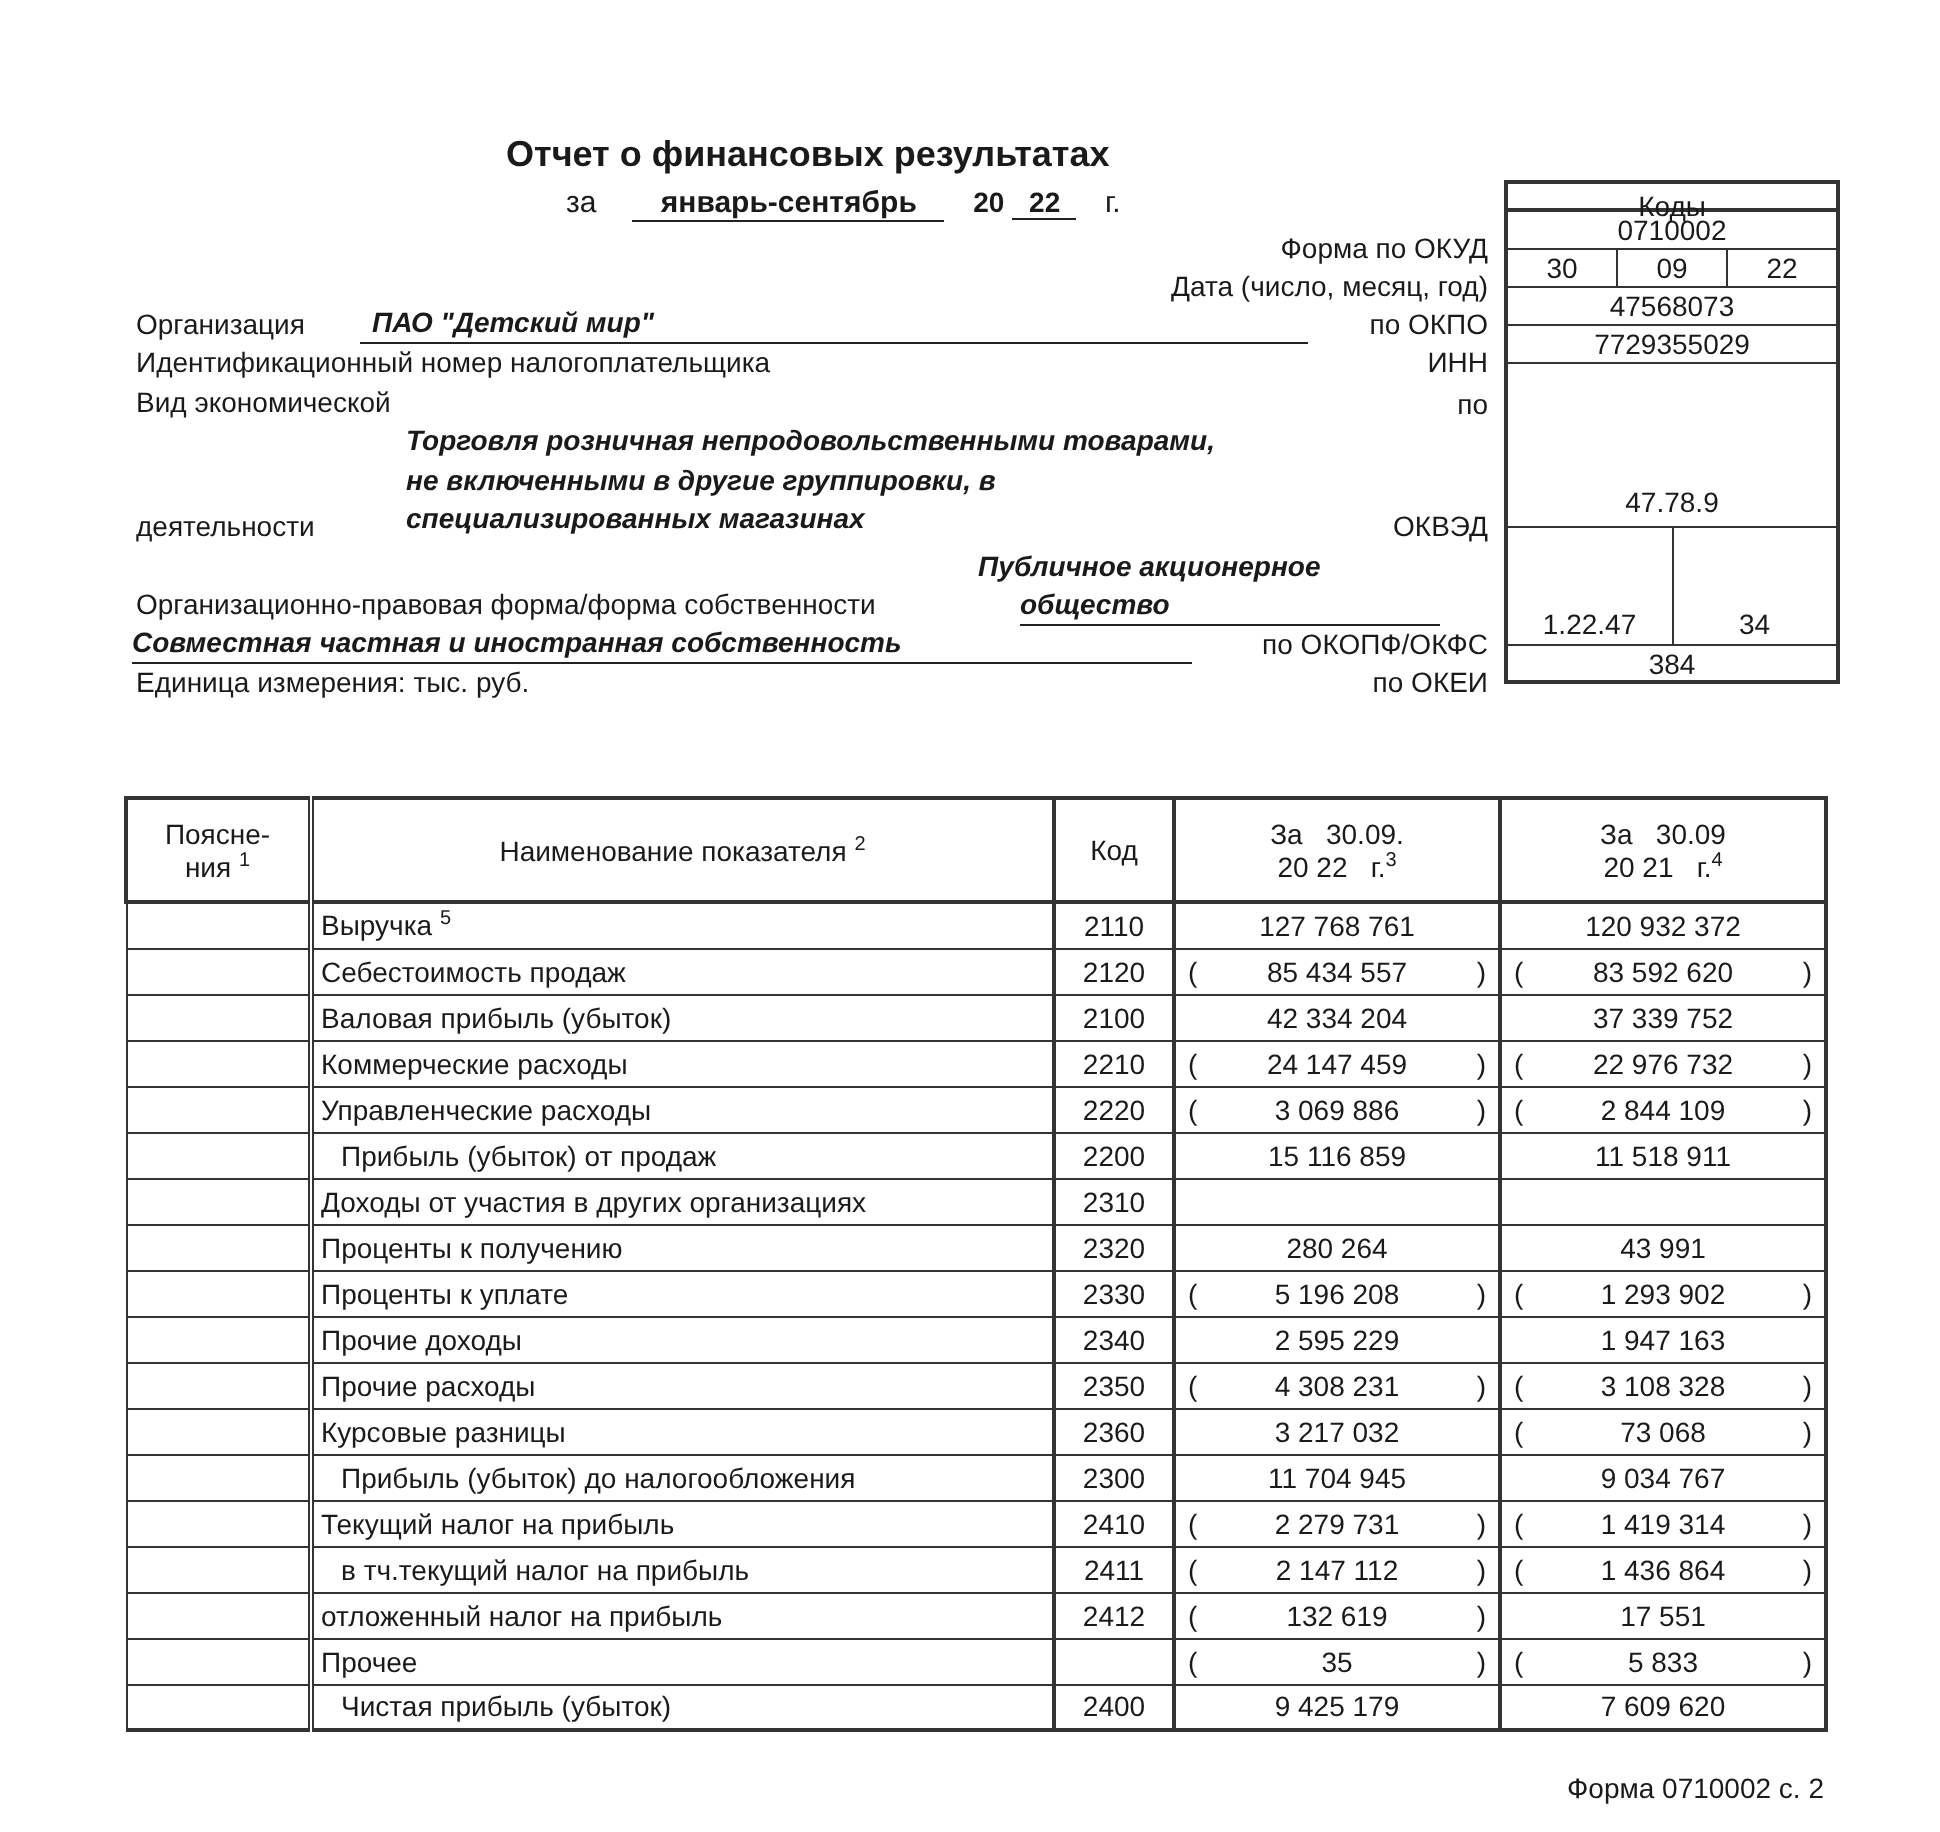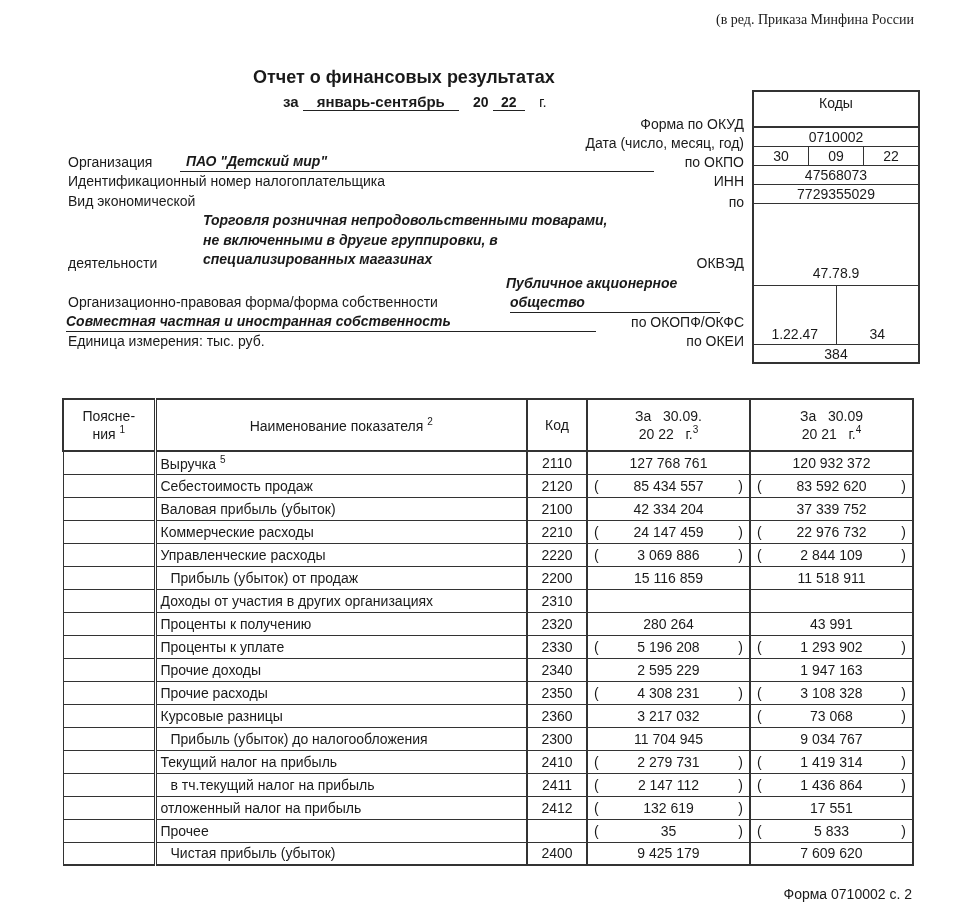--- a/index.html
+++ b/index.html
@@ -41,35 +41,34 @@
   table.fin tbody tr:last-child td { border-bottom: 2px solid #333; }
   .paren-l { position: absolute; left: 6px; }
   .paren-r { position: absolute; right: 6px; }
   sup { font-size: 10px; }
   #form-footer { right: 58px; top: 886px; font-size: 14px; }
 </style>
 </head>
 <body>
 
 <div id="edition" class="abs serif">
-  <div>(в ред. Приказа Минфина России</div>
 </div>
 
 <div id="title" class="abs">Отчет о финансовых результатах</div>
 
 <div id="period-row" class="abs">
-  <span style="font-weight:bold;">за</span>
+  <span style="margin-right:14px;">за</span>
   <span class="ul b" style="width:156px;text-align:center;font-size:15px;">январь-сентябрь</span>
   <span class="b" style="margin-left:10px;font-size:14px;">20</span>
   <span class="ul b" style="width:32px;text-align:center;font-size:14px;">22</span>
   <span style="margin-left:10px;">г.</span>
 </div>
 
 <div class="abs codes">
-  <div class="cell" style="height:36px;line-height:22px;border-bottom:2px solid #333;">Коды</div>
+  <div class="cell" style="height:14px;line-height:22px;border-bottom:2px solid #333;">Коды</div>
   <div class="cell">0710002</div>
   <div class="cell split">
     <div>30</div>
     <div>09</div>
     <div>22</div>
   </div>
   <div class="cell">47568073</div>
   <div class="cell">7729355029</div>
   <div class="cell" style="height:82px;line-height:20px;display:flex;align-items:flex-end;justify-content:center;padding-bottom:2px;">
     <span>47.78.9</span>
@@ -96,21 +95,21 @@
 
 <div class="abs lbl" style="left:68px;top:153px;">Организация</div>
 <div class="abs lbl ul bi" style="left:180px;top:152px;width:468px;padding-left:6px;">ПАО "Детский мир"</div>
 <div class="abs lbl" style="left:68px;top:172px;">Идентификационный номер налогоплательщика</div>
 <div class="abs lbl" style="left:68px;top:192px;">Вид экономической</div>
 <div class="abs lbl bi" style="left:203px;top:211px;">Торговля розничная непродовольственными товарами,</div>
 <div class="abs lbl bi" style="left:203px;top:231px;">не включенными в другие группировки, в</div>
 <div class="abs lbl bi" style="left:203px;top:250px;">специализированных магазинах</div>
 <div class="abs lbl" style="left:68px;top:254px;">деятельности</div>
 
-<div class="abs lbl bi" style="left:506px;top:274px;">Публичное акционерное</div>
+<div class="abs lbl bi" style="left:489px;top:274px;">Публичное акционерное</div>
 <div class="abs lbl" style="left:68px;top:293px;">Организационно-правовая форма/форма собственности</div>
 <div class="abs lbl ul bi" style="left:510px;top:293px;width:210px;">общество</div>
 <div class="abs lbl ul bi" style="left:66px;top:312px;width:530px;">Совместная частная и иностранная собственность</div>
 <div class="abs lbl" style="left:68px;top:332px;">Единица измерения: тыс. руб.</div>
 
 <table class="fin">
   <thead>
     <tr>
       <th style="width:92px;border-right:3px double #333;">
         <span>Поясне-</span><br>

